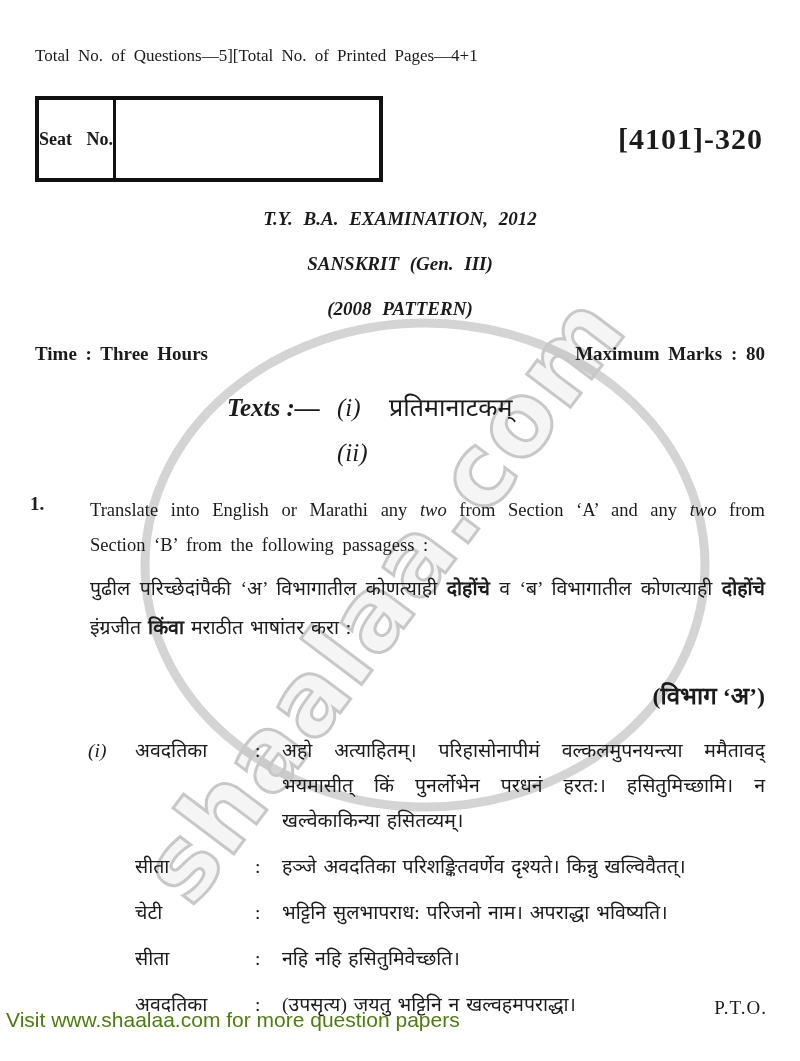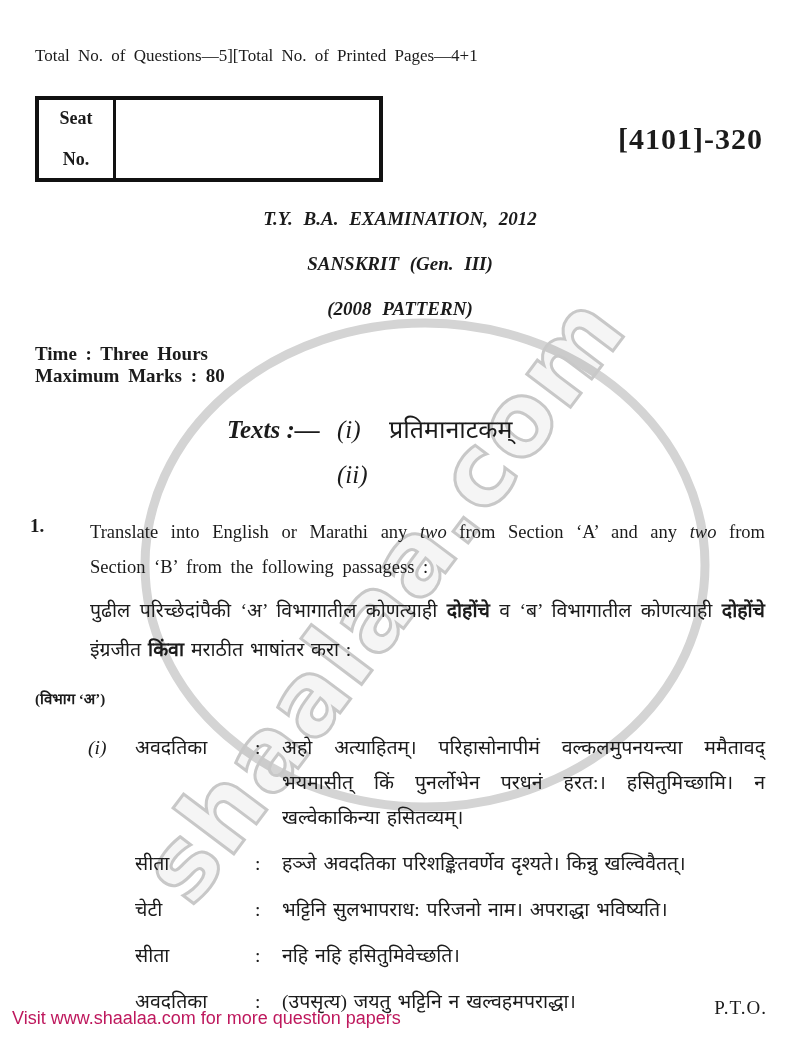--- a/index.html
+++ b/index.html
@@ -12,51 +12,51 @@
     color:#1b1b1b;
     overflow:hidden;
   }
   .watermark{position:absolute;left:0;top:0;z-index:0;pointer-events:none;}
   .content{position:relative;z-index:1;padding:30px 35px 0 35px;}
 
   .hdr-row{display:flex;justify-content:flex-start;font-size:17px;word-spacing:4px;font-weight:500;margin-top:16px;}
 
   .seat-row{display:flex;justify-content:space-between;align-items:center;margin-top:30px;}
   .seat-box{display:flex;width:340px;height:78px;border:4px solid #111;background:#fff;}
-  .seat-label{width:74px;border-right:3px solid #111;display:flex;flex-direction:column;justify-content:space-between;align-items:center;padding:8px 0;font-size:18px;font-weight:700;}
+  .seat-label{width:74px;border-right:3px solid #111;display:flex;flex-direction:row;justify-content:space-between;align-items:center;padding:8px 0;font-size:18px;font-weight:700;}
   .seat-value{flex:1;}
   .paper-code{font-size:30px;font-weight:700;letter-spacing:1px;margin-right:2px;}
 
   .titles{text-align:center;margin-top:26px;font-style:italic;}
   .titles div{font-size:19px;font-weight:700;word-spacing:6px;margin-bottom:23px;}
 
-  .meta-row{display:flex;justify-content:space-between;font-size:19px;font-weight:700;word-spacing:4px;margin-top:2px;flex-direction:column;}
+  .meta-row{display:flex;justify-content:space-between;font-size:19px;font-weight:700;word-spacing:4px;margin-top:2px;}
 
   .texts-block{margin-left:192px;margin-top:24px;font-size:25px;}
   .texts-row{display:grid;grid-template-columns:110px 52px auto;margin-bottom:16px;align-items:baseline;}
   .texts-label{font-style:italic;font-weight:700;}
   .texts-num{font-style:italic;}
   .deva{font-family:"Liberation Serif","DejaVu Sans",serif;}
 
   .q1{position:relative;margin-top:26px;}
   .q1-num{position:absolute;left:-5px;top:0;font-size:19px;font-weight:700;}
   .q1 p{margin:0 0 6px 55px;font-size:18.5px;line-height:35px;text-align:justify;word-spacing:4px;}
   .q1 p.deva{font-size:19.5px;line-height:39px;word-spacing:2px;}
   .em{font-style:italic;}
   .b{font-weight:700;}
 
   .section-head{position:relative;text-align:center;margin-top:20px;font-size:19px;font-weight:700;word-spacing:4px;}
   .section-marks{position:absolute;right:0;top:1px;font-weight:400;}
-  .section-sub{text-align:left;margin-top:19px;font-size:15px;font-weight:700;}
+  .section-sub{text-align:right;margin-top:31px;font-size:24px;font-weight:700;}
 
   .dialogue{margin:22px 0 0 53px;}
   .d-row{display:grid;grid-template-columns:47px 120px 27px auto;margin-bottom:11px;font-size:19.5px;line-height:35px;align-items:start;}
   .d-text{text-align:justify;word-spacing:2px;}
 
-  .footer-left{position:absolute;left:12px;top:1008px;font-family:"Liberation Sans","DejaVu Sans",sans-serif;font-size:18px;color:#be185d;z-index:1;}
+  .footer-left{position:absolute;left:6px;top:1008px;font-family:"Liberation Sans","DejaVu Sans",sans-serif;font-size:21px;color:#4d7c0f;z-index:1;}
   .footer-right{position:absolute;right:33px;top:997px;font-size:19px;letter-spacing:1px;z-index:1;}
 </style>
 </head>
 <body>
 
 <div class="page">
 
   <svg class="watermark" width="800" height="1061" viewBox="0 0 800 1061">
     <ellipse cx="425" cy="565" rx="280" ry="242" fill="none" stroke="#d4d4d4" stroke-width="9"></ellipse>
     <text x="385" y="632" text-anchor="middle" transform="rotate(-53 385 600)" font-family="DejaVu Sans, sans-serif" font-size="100" font-weight="700" fill="rgba(0,0,0,0.04)" stroke="#c8c8c8" stroke-width="3" letter-spacing="2">shaalaa.com</text>

